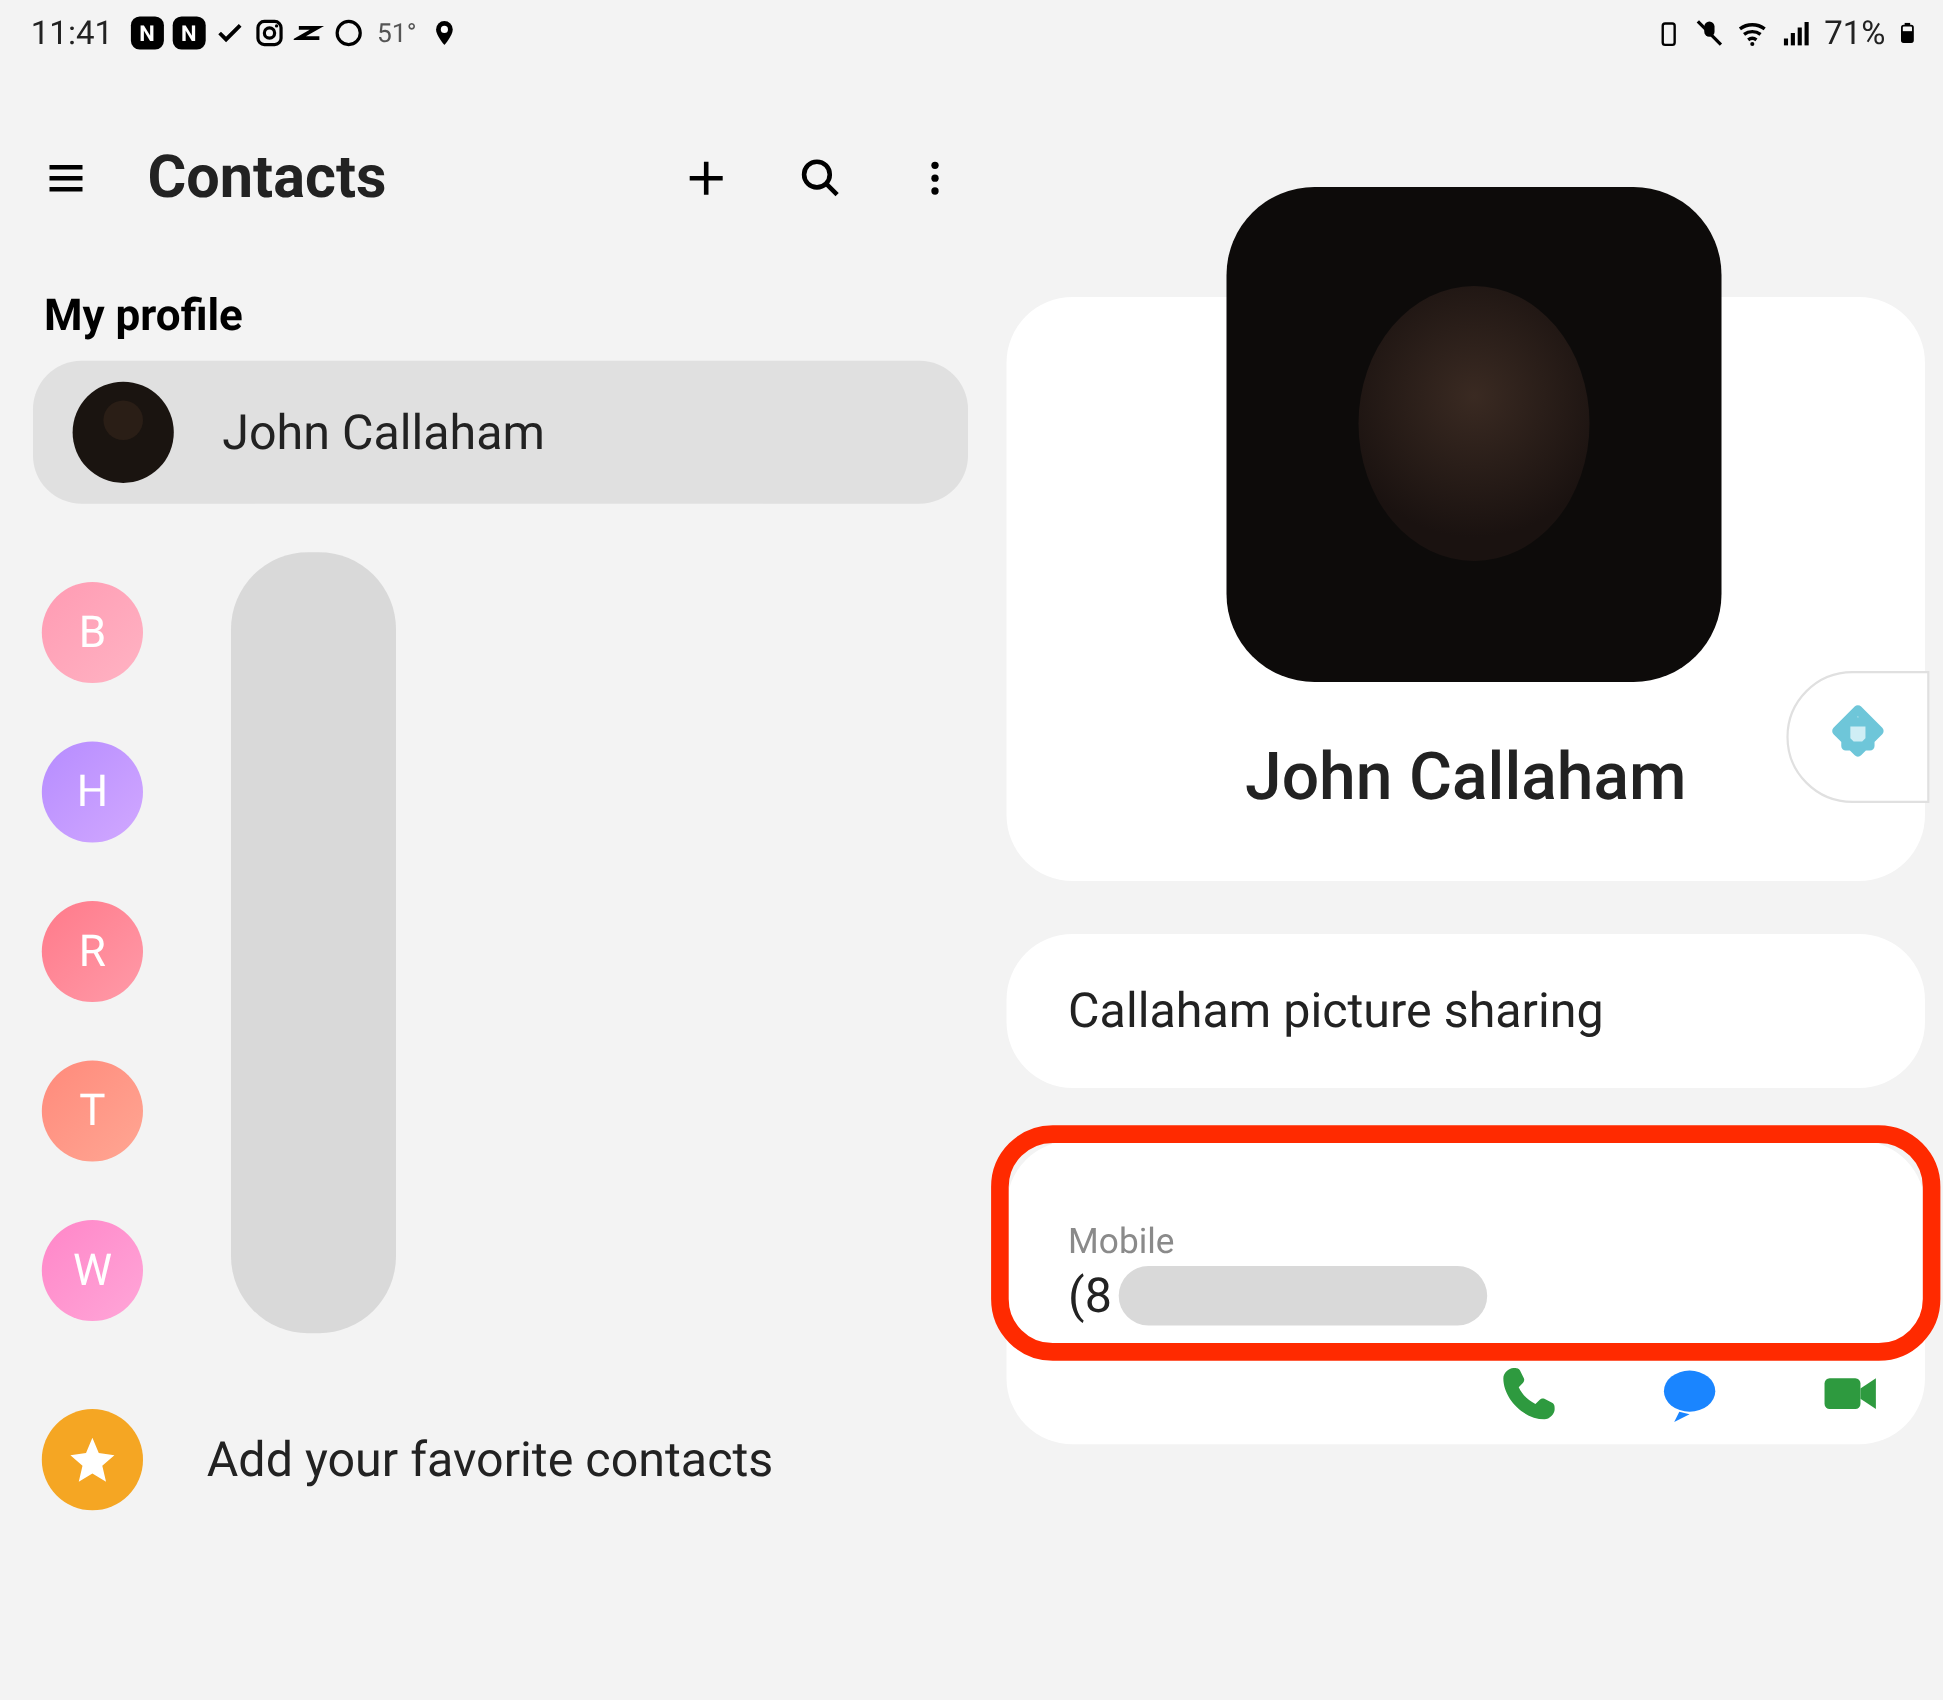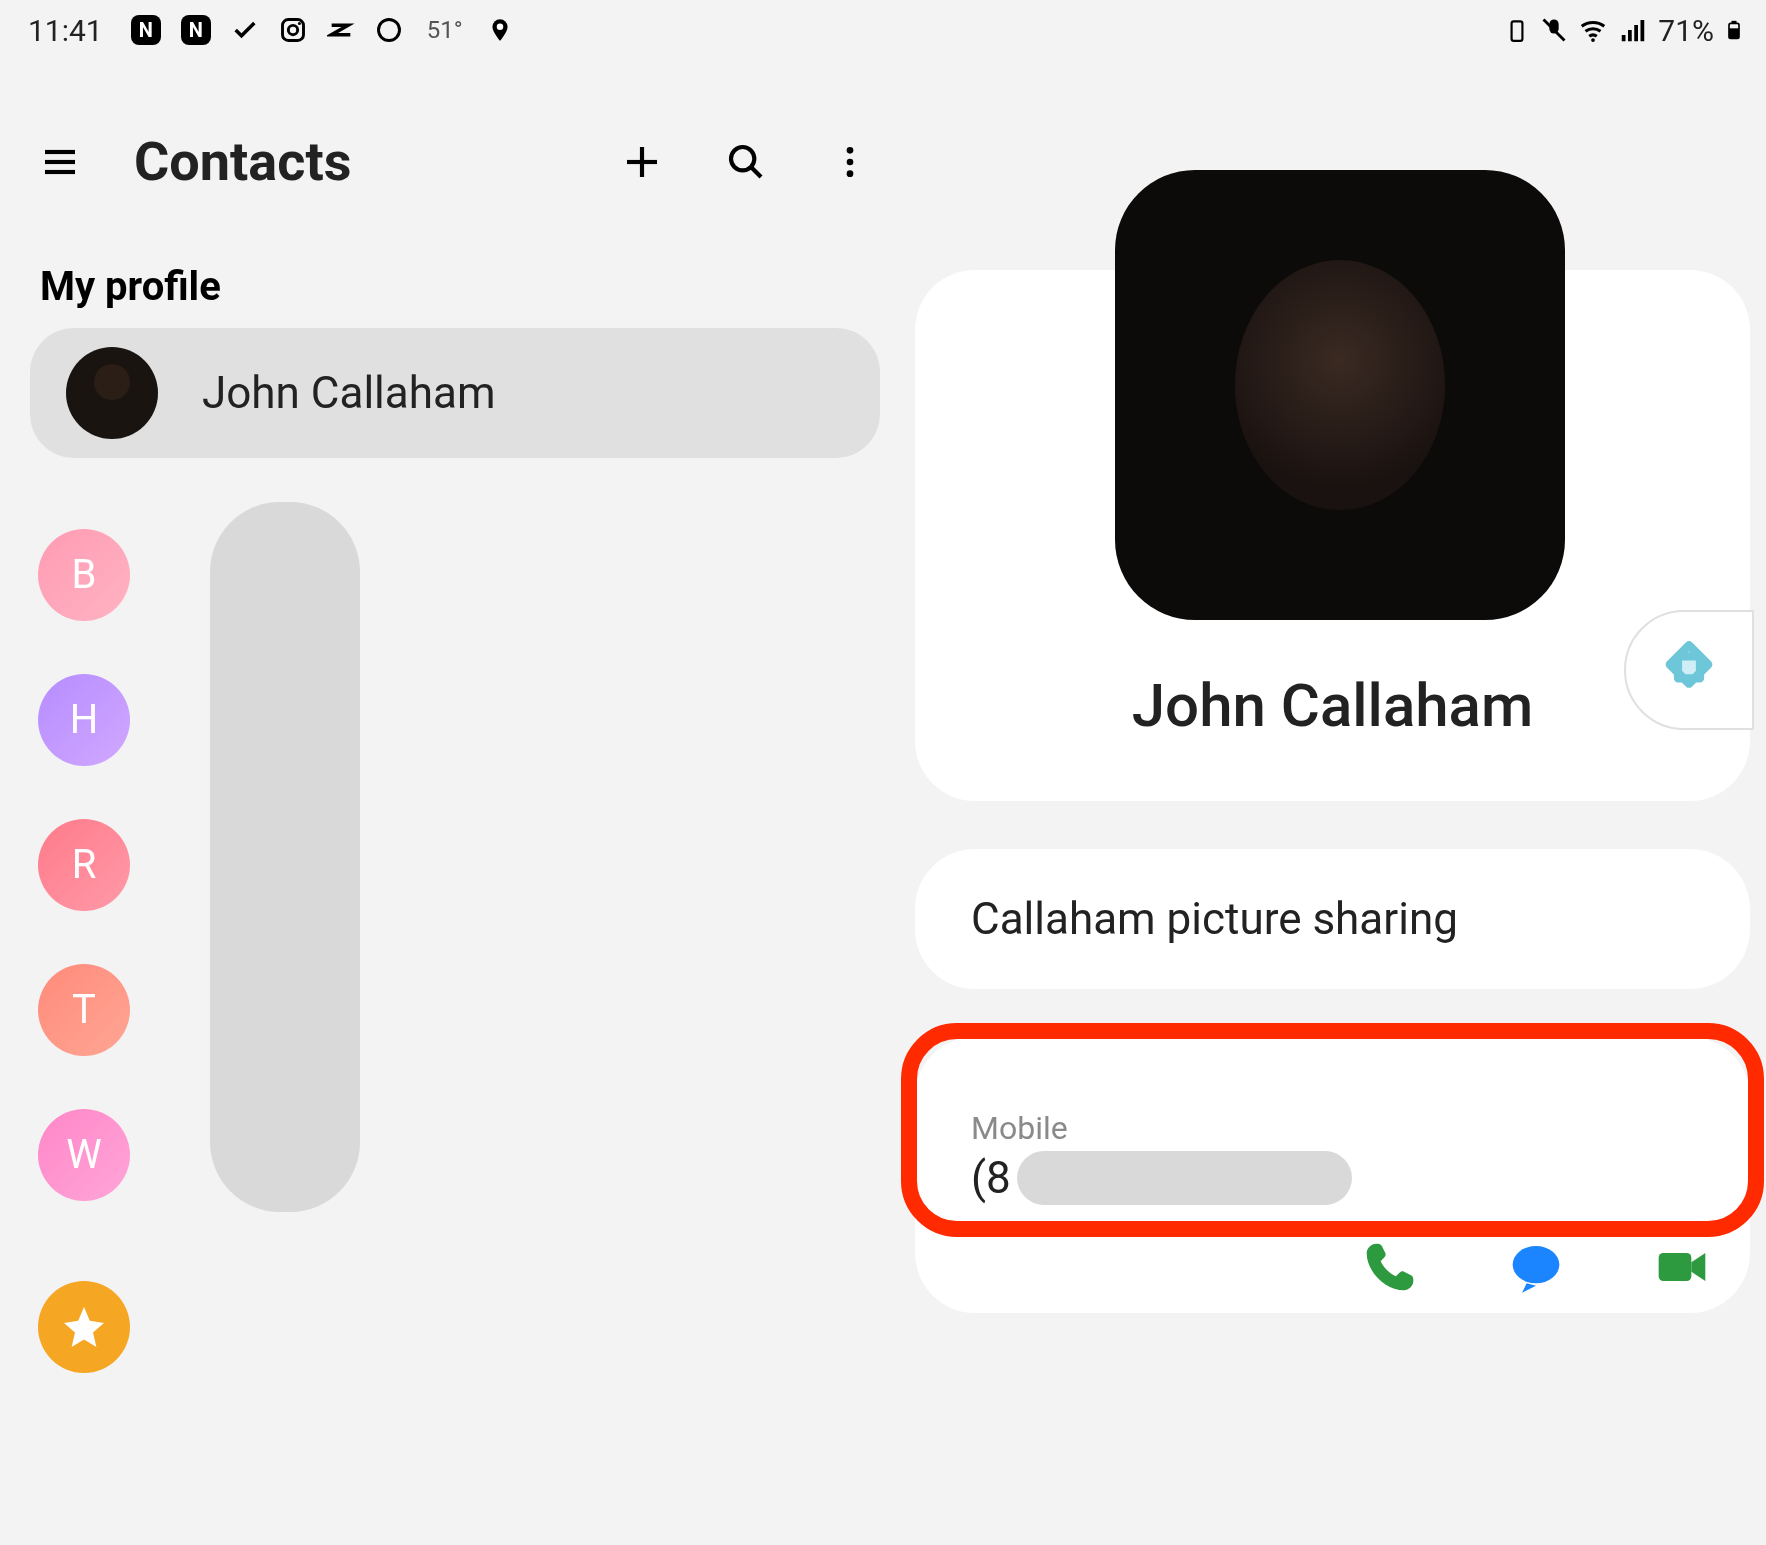--- a/index.html
+++ b/index.html
@@ -11,21 +11,21 @@
     position:relative;
     overflow:hidden;
   }
   
   .statusbar{
     height:60px;
     display:flex;align-items:center;justify-content:space-between;
     padding:0 22px 0 28px;
     font-size:30px;
   }
-  .sb-left{display:flex;align-items:center;gap:20px;}
+  .sb-left{display:flex;align-items:center;gap:8px;}
   .sb-time{font-size:30px;margin-right:8px;}
   .sb-left .ico,.sb-right .ico{display:inline-flex;align-items:center;justify-content:center;}
   .pill{background:#000;color:#fff;border-radius:8px;width:30px;height:30px;display:inline-flex;align-items:center;justify-content:center;font-size:20px;font-weight:700;}
   .sb-temp{font-size:24px;color:#555;margin:0 4px;}
   .sb-right{display:flex;align-items:center;gap:10px;font-size:30px;}
   .sb-batt{font-size:30px;}
   
   .leftpane{
     position:absolute;left:0;top:130px;width:880px;padding-left:30px;
   }
@@ -244,20 +244,21 @@
       <span class="trail"></span>
     </div>
   </div>
 
   <div class="fav-row">
     <div class="star-badge">
       <svg viewBox="0 0 24 24">
           <path d="M12 2l2.9 6.9L22 10l-5.5 4.8L18.2 22 12 18.3 5.8 22l1.7-7.2L2 10l7.1-1.1z"></path>
         </svg>
     </div>
+    <div class="fav-text">Add your favorite contacts</div>
   </div>
 </div>
 
 <div class="rightpane">
   <div class="card card-profile">
     <div class="big-avatar">
         <div class="face"></div>
       </div>
     <div class="big-name">John Callaham</div>
   </div>

